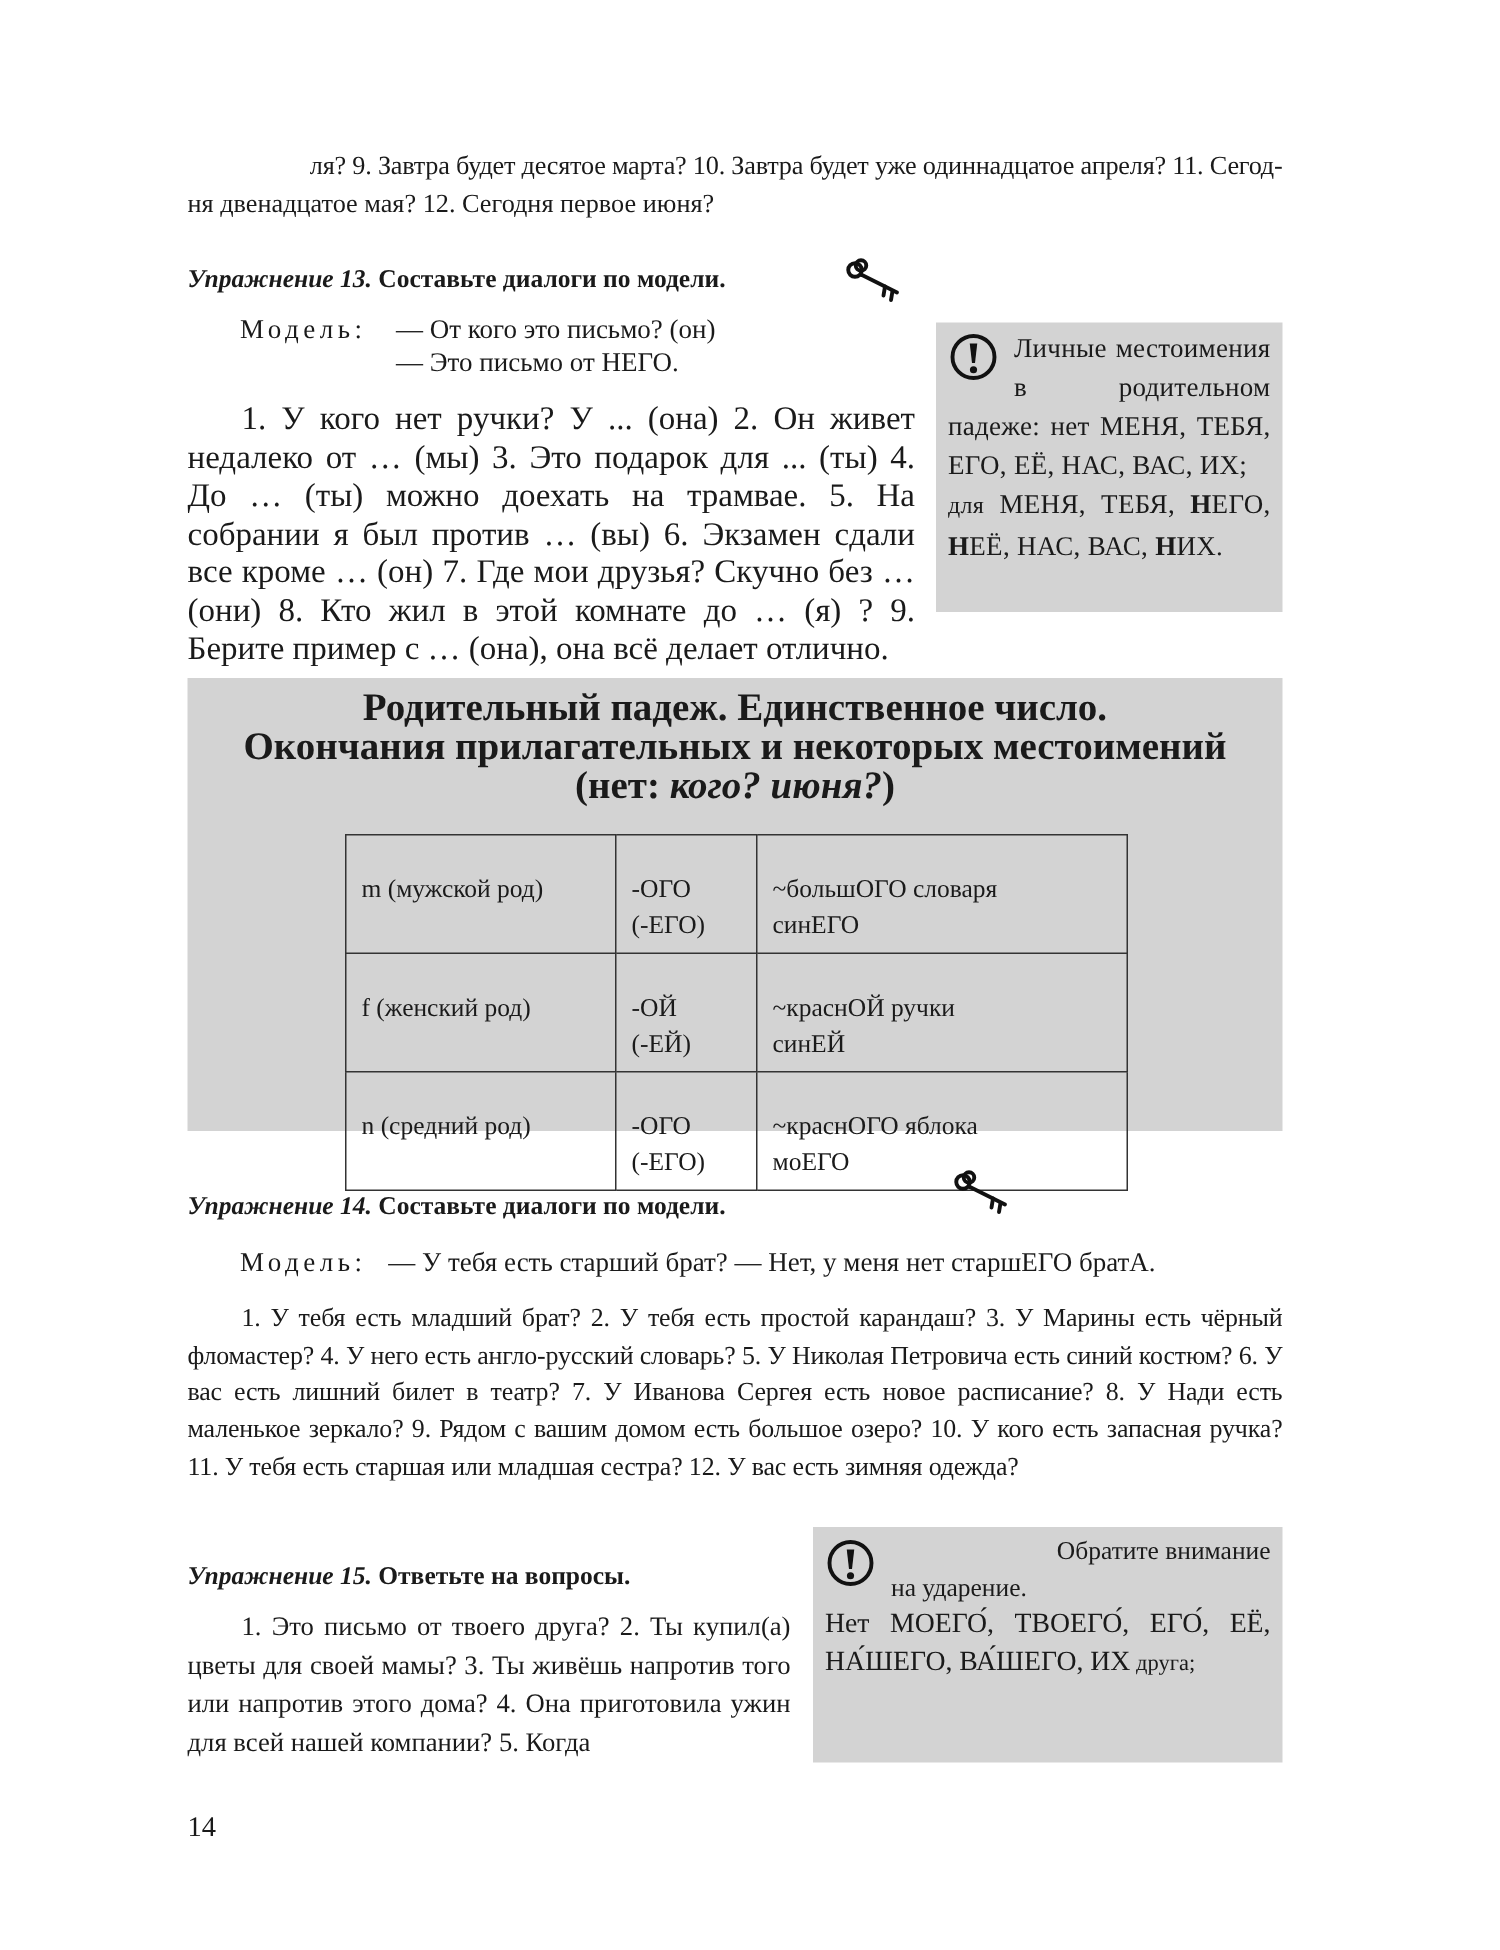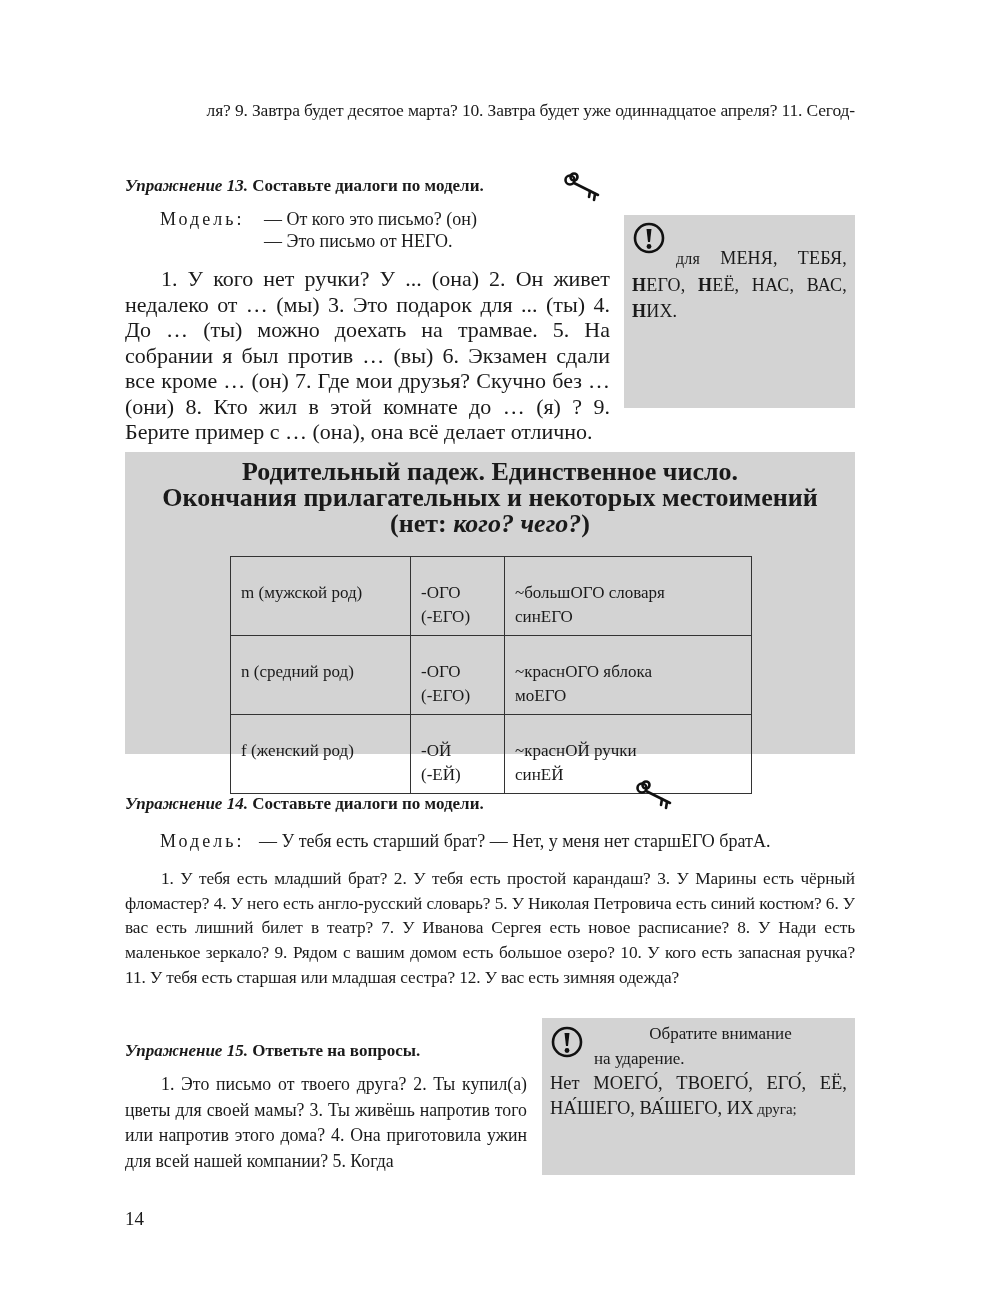--- a/index.html
+++ b/index.html
@@ -19,20 +19,21 @@
   table.grid { border-collapse: collapse; font-size: 17px; line-height: 24px; }
   table.grid td { border: 1.5px solid #333; vertical-align: top; padding: 24px 10px 6px 10px; }
   .center { text-align: center; }
   .b { font-weight: bold; }
 </style>
 </head>
 <body>
 
 <div class="abs" style="left:125px; top:98px; width:730px;">
   <p class="p" style="text-align:right; white-space:nowrap; letter-spacing:-0.15px;">ля? 9. Завтра будет десятое марта? 10. Завтра будет уже одиннадцатое апреля? 11. Сегод-</p>
+  <p class="p" style="text-align:left;">ня двенадцатое мая? 12. Сегодня первое июня?</p>
 </div>
 
 <div class="abs" style="left:125px; top:175px; width:440px;">
   <p class="h">
     <i>Упражнение 13.</i>
     <span>Составьте диалоги по модели.</span>
   </p>
 </div>
 <svg class="abs key" style="left:562px; top:172px;" viewBox="0 0 44 30">
   <g fill="none" stroke="#111" stroke-width="2.6" stroke-linecap="round">
@@ -56,31 +57,31 @@
   <p class="p indent" style="font-size:22px; line-height:25.5px;">1. У кого нет ручки?  У ... (она) 2. Он живет недалеко от … (мы) 3. Это подарок для ... (ты) 4. До … (ты) можно доехать на трамвае. 5. На собрании я был против … (вы) 6. Экзамен сдали все кроме … (он) 7. Где мои друзья? Скучно без … (они) 8. Кто жил в этой комнате до … (я) ? 9. Берите пример с … (она), она всё делает отлично.</p>
 </div>
 
 <div class="abs gray" style="left:624px; top:215px; width:231px; height:193px;">
   <div class="note" style="padding:4px 8px 0 8px; letter-spacing:0.2px;">
     <svg class="warn" viewBox="0 0 34 34">
       <circle cx="17" cy="17" r="14" fill="none" stroke="#111" stroke-width="2.6"></circle>
       <path d="M14.5 8 L19.5 8 L18 21 L16 21 Z" fill="#111"></path>
       <circle cx="17" cy="25.5" r="2.4" fill="#111"></circle>
     </svg>
-    <br>
+    <span>Личные местоимения в родительном падеже: нет МЕНЯ, ТЕБЯ, ЕГО, ЕЁ, НАС, ВАС, ИХ;</span><br>
     <span style="font-size:16px;">для</span><span> МЕНЯ, ТЕБЯ, </span><span class="b">Н</span><span>ЕГО, </span><span class="b">Н</span><span>ЕЁ, НАС, ВАС, </span><span class="b">Н</span><span>ИХ.</span>
   </div>
 </div>
 
 <div class="abs gray" style="left:125px; top:452px; width:730px; height:302px;">
   <div class="center b" style="font-size:26px; line-height:26px; padding-top:7px;">
     <div>Родительный падеж. Единственное число.</div>
     <div>Окончания прилагательных и некоторых местоимений</div>
     <div>
-      <span>(нет: </span><i>кого? чего?</i><span>)</span>
+      <span>(нет: </span><i>кого? июня?</i><span>)</span>
     </div>
   </div>
   <table class="grid abs" style="left:105px; top:104px; width:522px;">
     <colgroup>
         <col style="width:180px">
         <col style="width:94px">
         <col>
       </colgroup>
     <tbody>
       <tr>
@@ -88,39 +89,39 @@
         <td>
             <div>-ОГО</div>
             <div>(-ЕГО)</div>
           </td>
         <td>
             <div>~большОГО словаря</div>
             <div>синЕГО</div>
           </td>
       </tr>
       <tr>
+        <td>f (женский род)</td>
+        <td>
+            <div>-ОЙ</div>
+            <div>(-ЕЙ)</div>
+          </td>
+        <td>
+            <div>~краснОЙ ручки</div>
+            <div>синЕЙ</div>
+          </td>
+      </tr>
+      <tr>
         <td>n (средний род)</td>
         <td>
             <div>-ОГО</div>
             <div>(-ЕГО)</div>
           </td>
         <td>
             <div>~краснОГО яблока</div>
             <div>моЕГО</div>
-          </td>
-      </tr>
-      <tr>
-        <td>f (женский род)</td>
-        <td>
-            <div>-ОЙ</div>
-            <div>(-ЕЙ)</div>
-          </td>
-        <td>
-            <div>~краснОЙ ручки</div>
-            <div>синЕЙ</div>
           </td>
       </tr>
     </tbody>
   </table>
 </div>
 
 <div class="abs" style="left:125px; top:793px; width:500px;">
   <p class="h">
     <i>Упражнение 14.</i>
     <span>Составьте диалоги по модели.</span>
@@ -153,20 +154,20 @@
   <p class="p indent" style="font-size:17.8px; line-height:25.5px;">1. Это письмо от твоего друга? 2. Ты купил(а) цветы для своей мамы? 3. Ты живёшь напротив того или напротив этого дома? 4. Она приготовила ужин для всей нашей компании? 5. Когда</p>
 </div>
 
 <div class="abs gray" style="left:542px; top:1018px; width:313px; height:157px;">
   <div class="note" style="padding:3px 8px 0 8px; font-size:18.5px; line-height:25px;">
     <svg class="warn" viewBox="0 0 34 34" style="margin-top:4px;">
       <circle cx="17" cy="17" r="14" fill="none" stroke="#111" stroke-width="2.6"></circle>
       <path d="M14.5 8 L19.5 8 L18 21 L16 21 Z" fill="#111"></path>
       <circle cx="17" cy="25.5" r="2.4" fill="#111"></circle>
     </svg>
-    <div style="font-size:17px; text-align:center;">Обратите внимание</div>
+    <div style="font-size:17px; text-align:right;">Обратите внимание</div>
     <div style="font-size:17px; text-align:left;">на ударение.</div>
     <div style="clear:both;"></div>
     <div style="text-align:justify;"><span>Нет МОЕГО́, ТВОЕГО́, ЕГО́, ЕЁ, НА́ШЕГО, ВА́ШЕГО, ИХ</span><span style="font-size:15px;"> друга;</span></div>
   </div>
 </div>
 
 <div class="abs" style="left:125px; top:1208px; font-size:19px;">14</div>
 
 </body></html>

